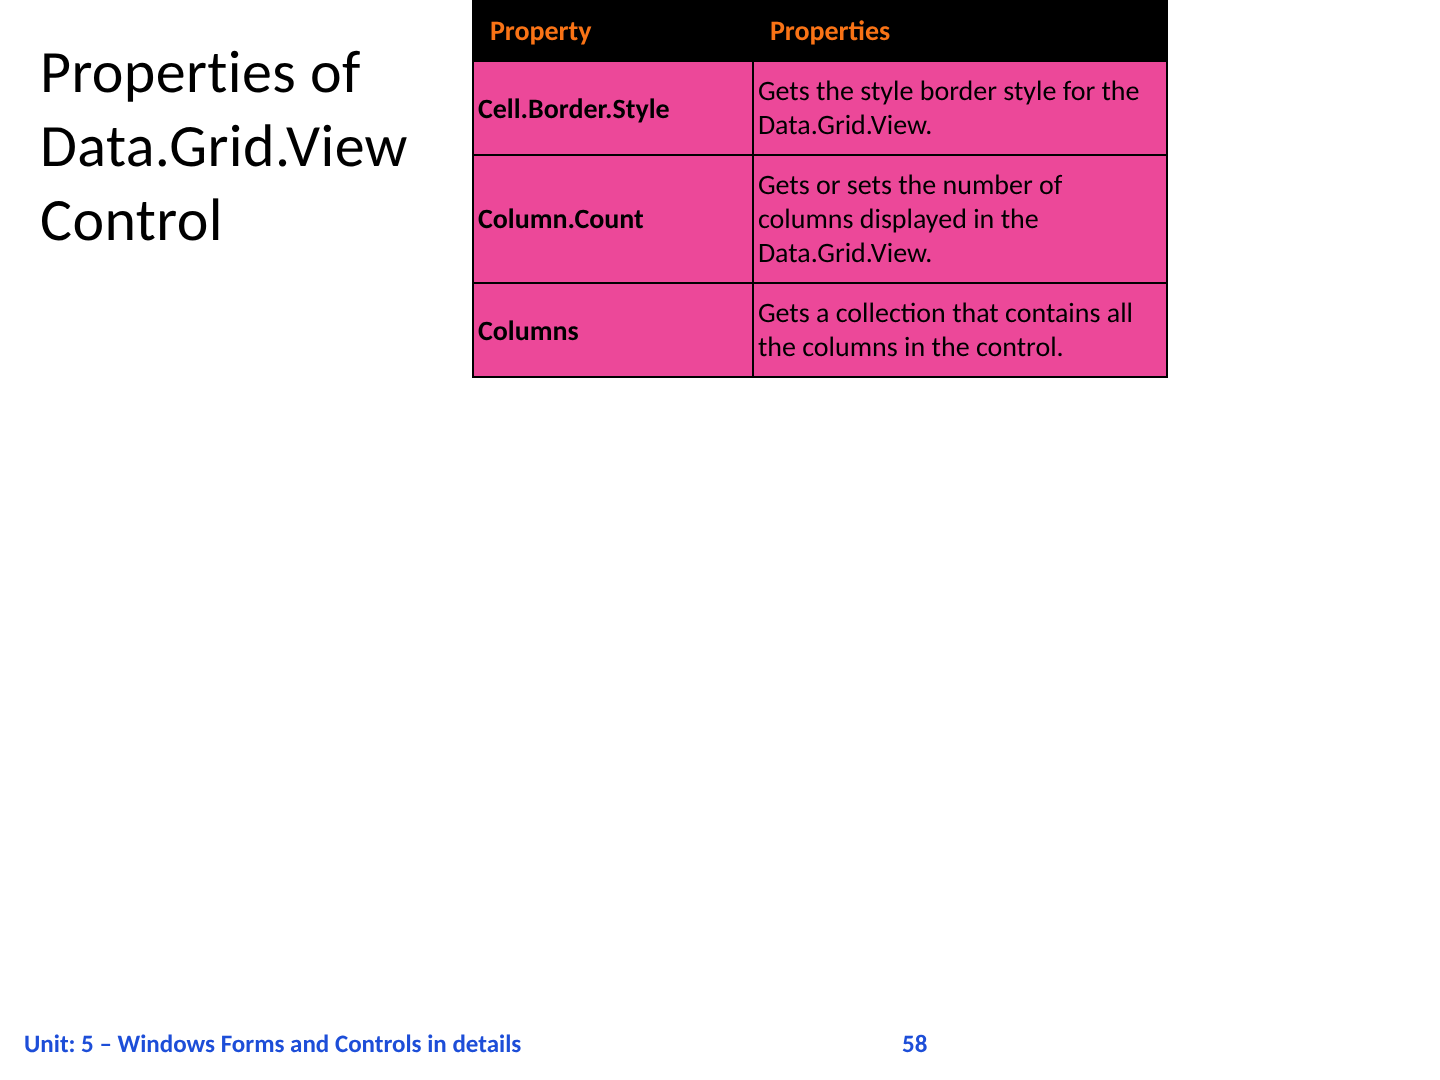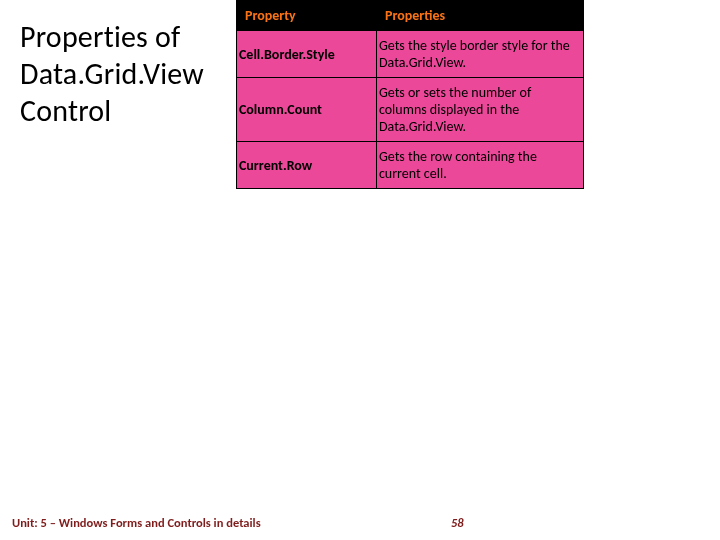--- a/index.html
+++ b/index.html
@@ -5,23 +5,23 @@
   * { margin: 0; padding: 0; box-sizing: border-box; }
   html, body { width: 720px; height: 540px; font-family: Calibri, Arial, sans-serif; background: #fff; overflow: hidden; }
   .slide { width: 596px; height: 540px; position: relative; display: flex; flex-direction: row; }
   .title { font-size: 30px; font-weight: 400; color: #000; padding: 18px 20px 12px 20px; letter-spacing: 0.2px; }
   .tablewrap { padding: 0 12px; }
   table { width: 100%; border-collapse: collapse; table-layout: fixed; }
   col.c1 { width: 140px; }
   th { background: #000; color: #f97316; font-weight: 700; text-align: left; font-size: 14px; padding: 6px 8px; border: 1px solid #000; }
   td { background: #ec4899; color: #000; font-size: 14px; padding: 6px 2px; border: 1px solid #000; vertical-align: middle; }
   td.prop { font-weight: 700; }
-  .footer { position: absolute; bottom: 10px; left: 0; width: 100%; display: flex; align-items: flex-end; font-size: 12.5px; font-weight: 700; color: #7f1d1d; padding: 0 12px; }
+  .footer { position: absolute; bottom: 10px; left: 0; width: 100%; display: flex; align-items: flex-end; font-size: 12.5px; font-weight: 700; color: #1d4ed8; padding: 0 12px; }
   .footer .left { flex: 0 0 auto; }
-  .footer .center { flex: 1 1 auto; text-align: center; padding-left: 70px; font-style: italic; }
+  .footer .center { flex: 1 1 auto; text-align: center; padding-left: 70px; }
   .footer .right { flex: 0 0 auto; text-align: right; }
 </style>
 </head>
 <body>
 
 <div class="slide">
   <div class="title">Properties of Data.Grid.View Control</div>
 
   <div class="tablewrap">
     <table>
@@ -38,22 +38,22 @@
       <tbody>
         <tr>
           <td class="prop">Cell.Border.Style</td>
           <td>Gets the style border style for the Data.Grid.View.</td>
         </tr>
         <tr>
           <td class="prop">Column.Count</td>
           <td>Gets or sets the number of columns displayed in the Data.Grid.View.</td>
         </tr>
         <tr>
-          <td class="prop">Current.Row</td>
-          <td>Gets the row containing the current cell.</td>
+          <td class="prop">Columns</td>
+          <td>Gets a collection that contains all the columns in the control.</td>
         </tr>
       </tbody>
     </table>
   </div>
 
   <div class="footer">
     <div class="left">Unit: 5 – Windows Forms and Controls in details</div>
     <div class="center">58</div>
   </div>
 </div>

